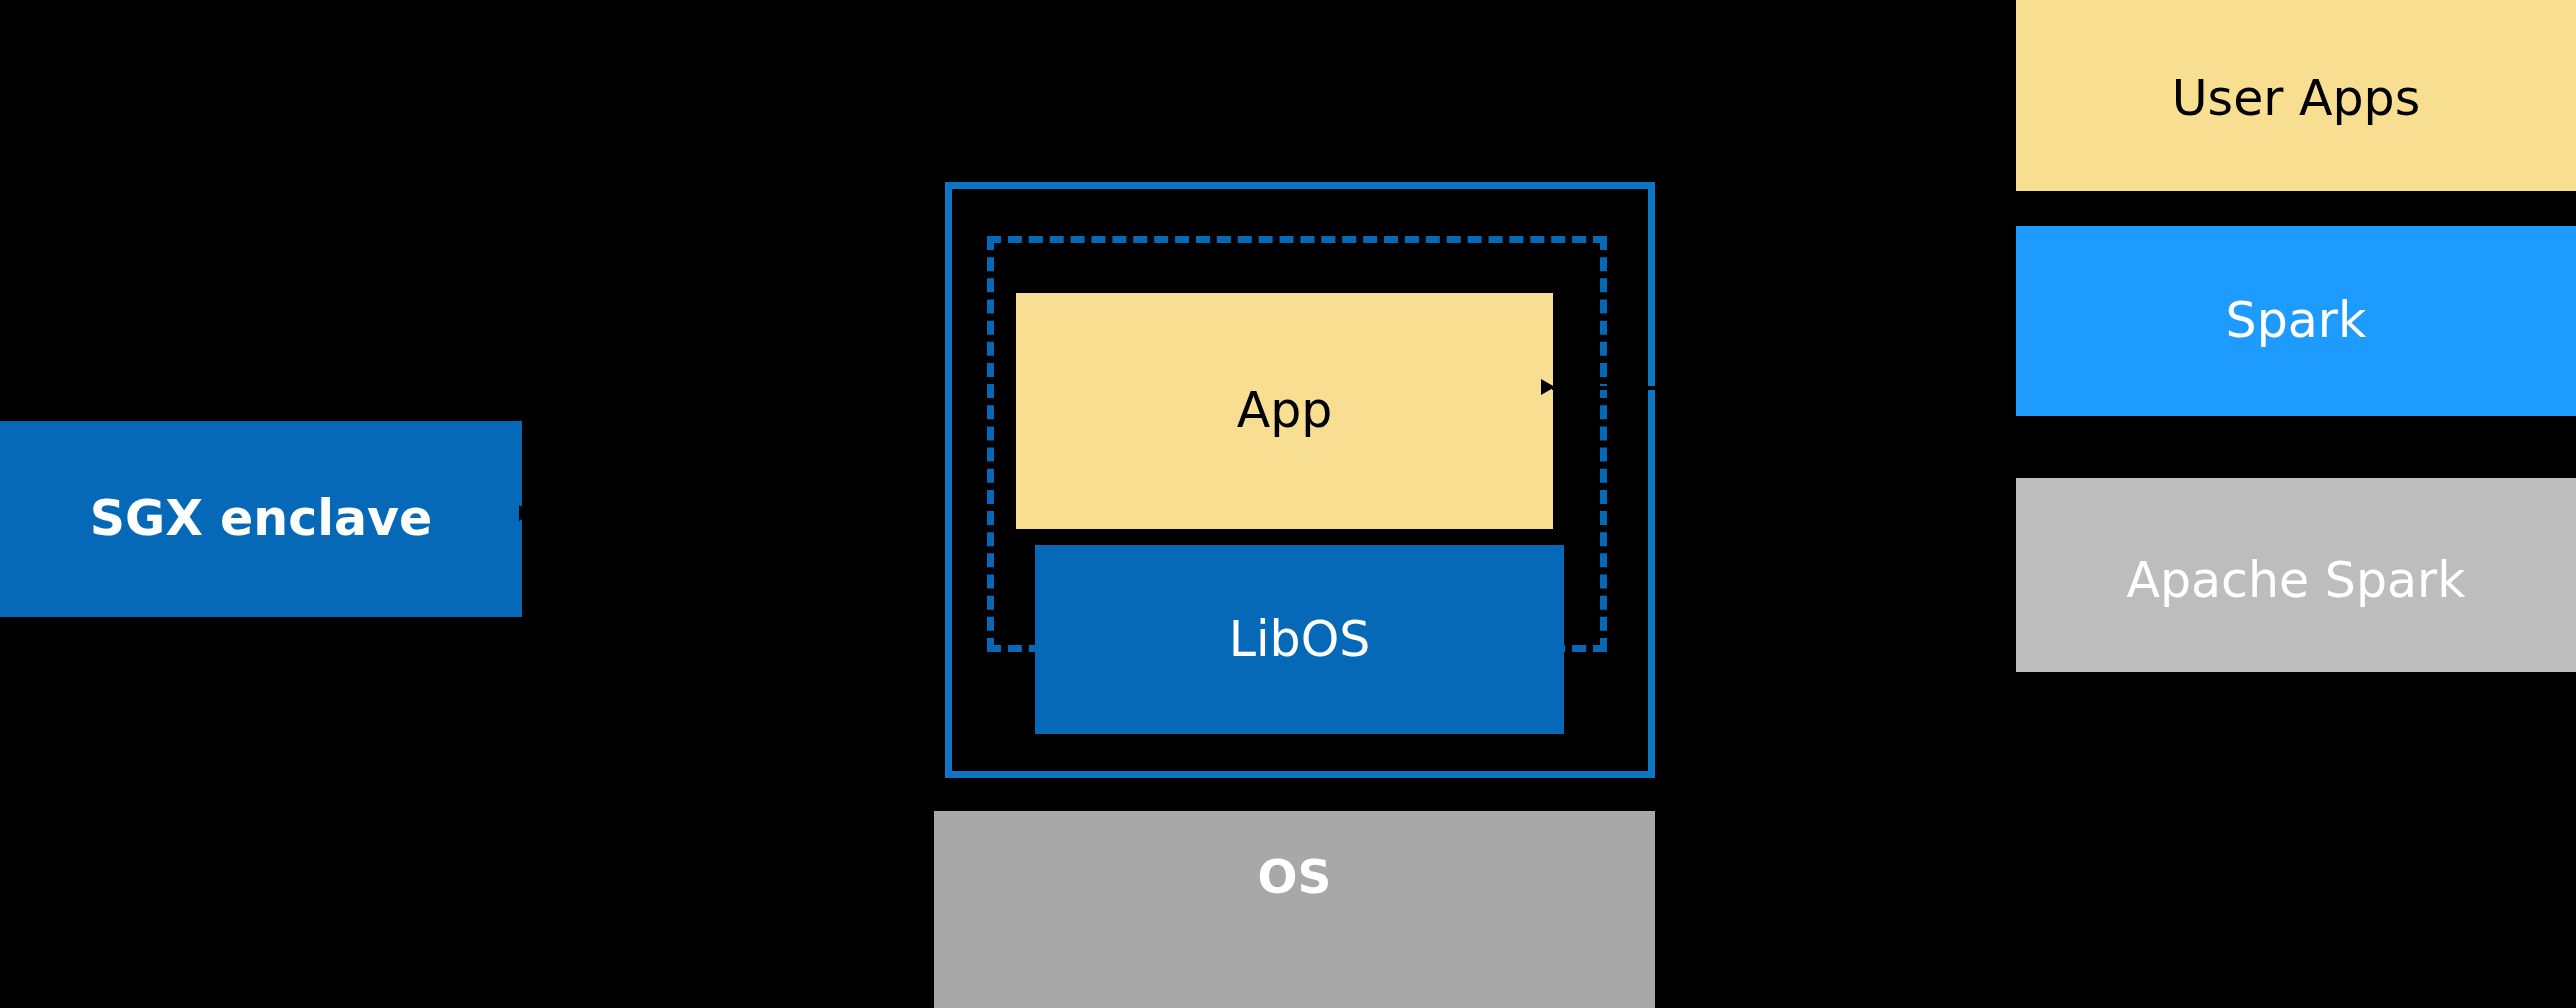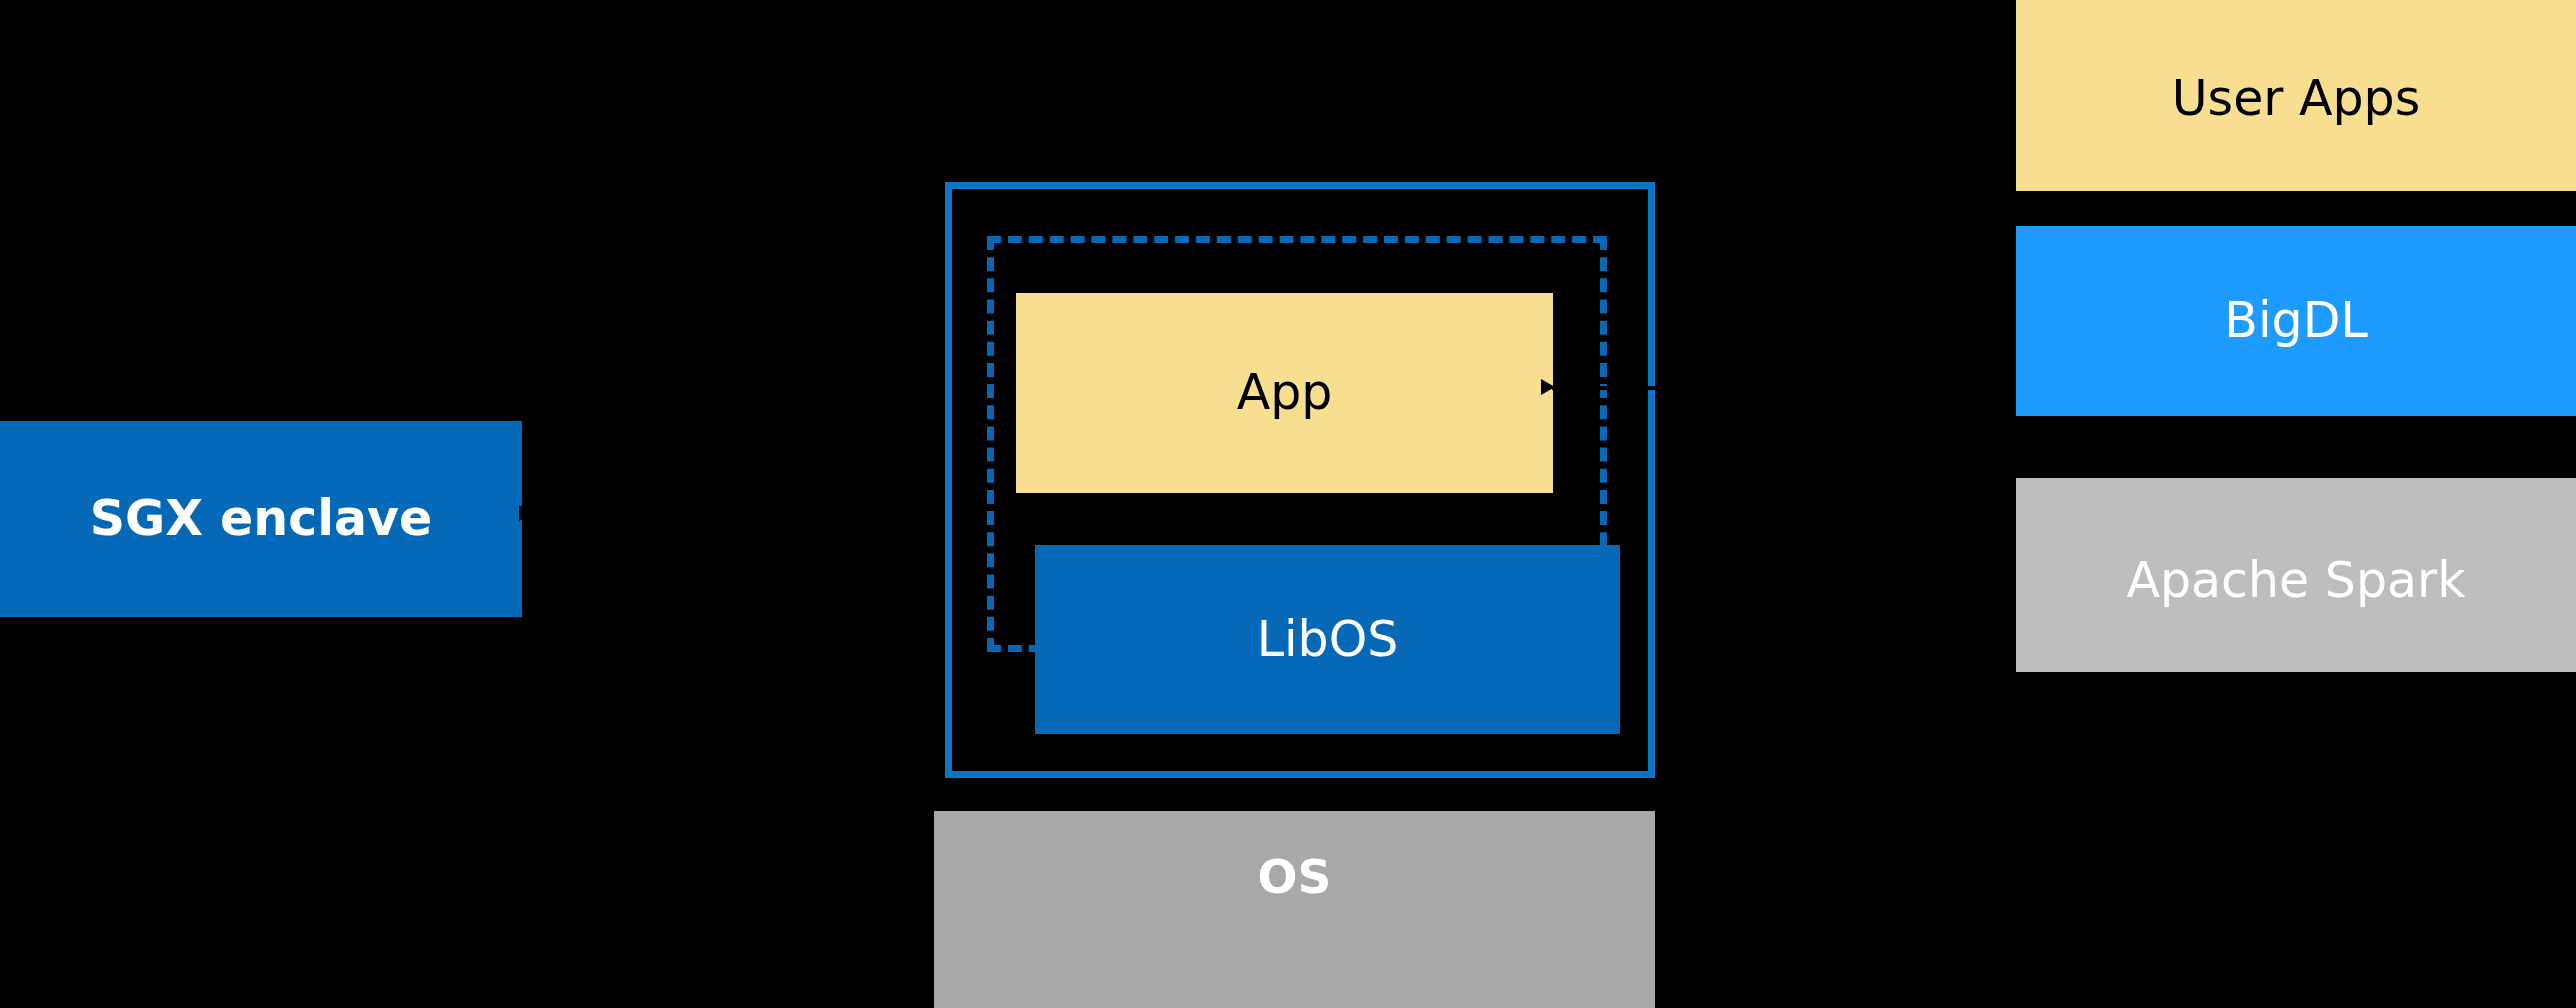--- a/index.html
+++ b/index.html
@@ -62,31 +62,31 @@
     height: 416px;
     border: 7.5px dashed #0569b8;
     background: transparent;
   }
 
   
   #app-box {
     left: 1016px;
     top: 293px;
     width: 537px;
-    height: 200px;
+    height: 236px;
     background: #f8de91;
     color: #000000;
     font-size: 49px;
   }
 
   
   #libos-box {
     left: 1035px;
     top: 545px;
-    width: 585px;
+    width: 529px;
     height: 189px;
     background: #0569b8;
     color: #ffffff;
     font-size: 49px;
   }
 
   
   #os-box {
     left: 934px;
     top: 811px;
@@ -195,21 +195,21 @@
 
   <div class="box" id="os-box">
     <span class="box-label">OS</span>
   </div>
 
   <div class="box" id="user-apps-box">
     <span class="box-label">User Apps</span>
   </div>
 
   <div class="box" id="bigdl-box">
-    <span class="box-label">BigDL</span>
+    <span class="box-label">Spark</span>
   </div>
 
   <div class="box" id="apache-spark-box">
     <span class="box-label">Apache Spark</span>
   </div>
 
 </div>
 
 
 </body></html>

